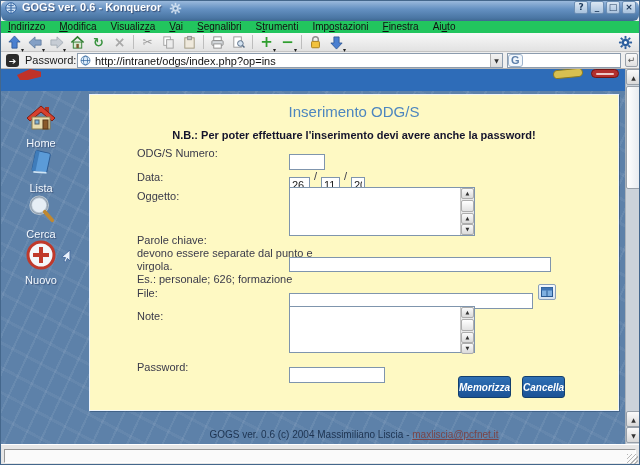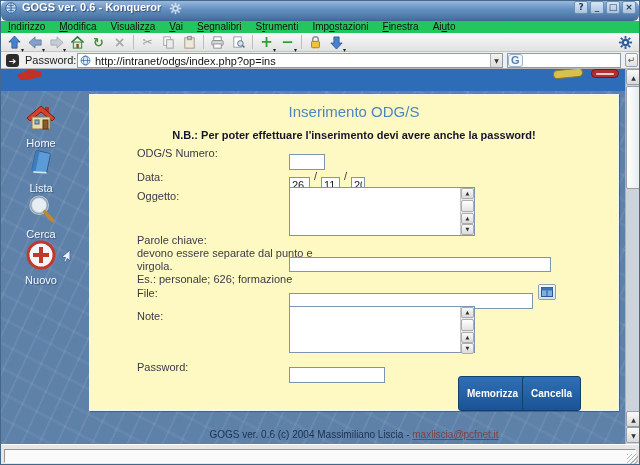--- a/index.html
+++ b/index.html
@@ -87,22 +87,22 @@
   .datesep{position:absolute;color:#3a3a4a;}
   .ta{position:absolute;background:#fff;border:1px solid #7f95ad;display:flex;}
   .ta-body{flex:1;border:0;outline:0;resize:none;background:transparent;font-family:"Liberation Sans",sans-serif;font-size:11px;}
   .kscroll{width:14px;background:#e9e9e9;border-left:1px solid #c6c6c6;display:flex;flex-direction:column;}
   .kbtn{height:11px;flex:none;background:linear-gradient(#fafafa,#dadada);border:1px solid #adadad;border-radius:2px;
     display:flex;align-items:center;justify-content:center;font-size:5px;color:#333;font-family:"DejaVu Sans",sans-serif;line-height:1;}
   .kthumb{height:12px;flex:none;background:linear-gradient(#ffffff,#e2e2e2);border:1px solid #adadad;border-radius:2px;margin:1px 0;}
   .kspacer{flex:1;}
   .filebtn{position:absolute;width:18px;height:16px;background:linear-gradient(#f4f8fc,#d7e2ee);border:1px solid #8aa0b8;
     border-radius:2px;display:flex;align-items:center;justify-content:center;}
-  .btn{position:absolute;top:281px;height:35px;background:linear-gradient(#2f70b5,#1b5296);color:#fff;font-weight:bold;
-    font-size:10px;border:1px solid #133f6e;border-radius:3px;padding:0 8px;display:flex;align-items:center;font-family:"Liberation Sans",sans-serif;}
+  .btn{position:absolute;top:281px;height:22px;background:linear-gradient(#2f70b5,#1b5296);color:#fff;font-weight:bold;
+    font-size:10px;border:1px solid #133f6e;border-radius:3px;padding:0 0;display:flex;align-items:center;font-family:"Liberation Sans",sans-serif;font-style:italic;}
   .btn-mem{left:368px;}
   .btn-can{left:432px;}
 
   .footer{position:absolute;left:88px;width:530px;top:360px;text-align:center;font-size:10px;color:#1d3350;}
   .footer a{color:#7a4548;text-decoration:underline;}
 
   
   .vscroll{position:absolute;right:0;top:0;width:16px;height:375px;background:#ccd3da;border-left:1px solid #aab2bb;}
   .vs-btn{position:absolute;left:0;width:15px;height:16px;background:linear-gradient(#fbfbfb,#d9d9d9);border:1px solid #98a0a9;
     border-radius:2px;display:flex;align-items:center;justify-content:center;font-size:6px;color:#333;font-family:"DejaVu Sans",sans-serif;}

